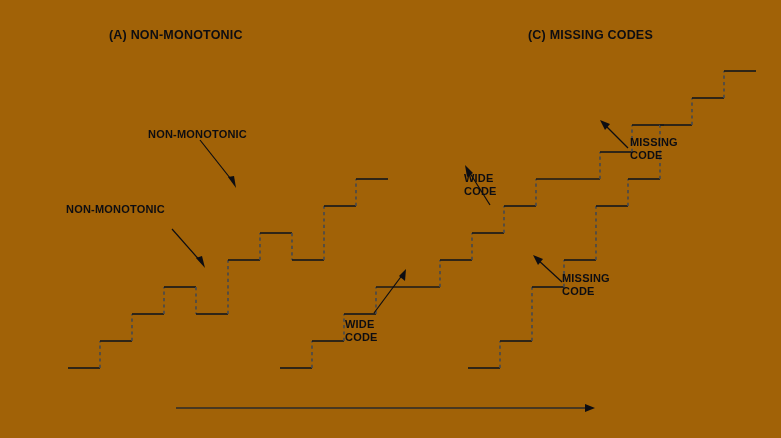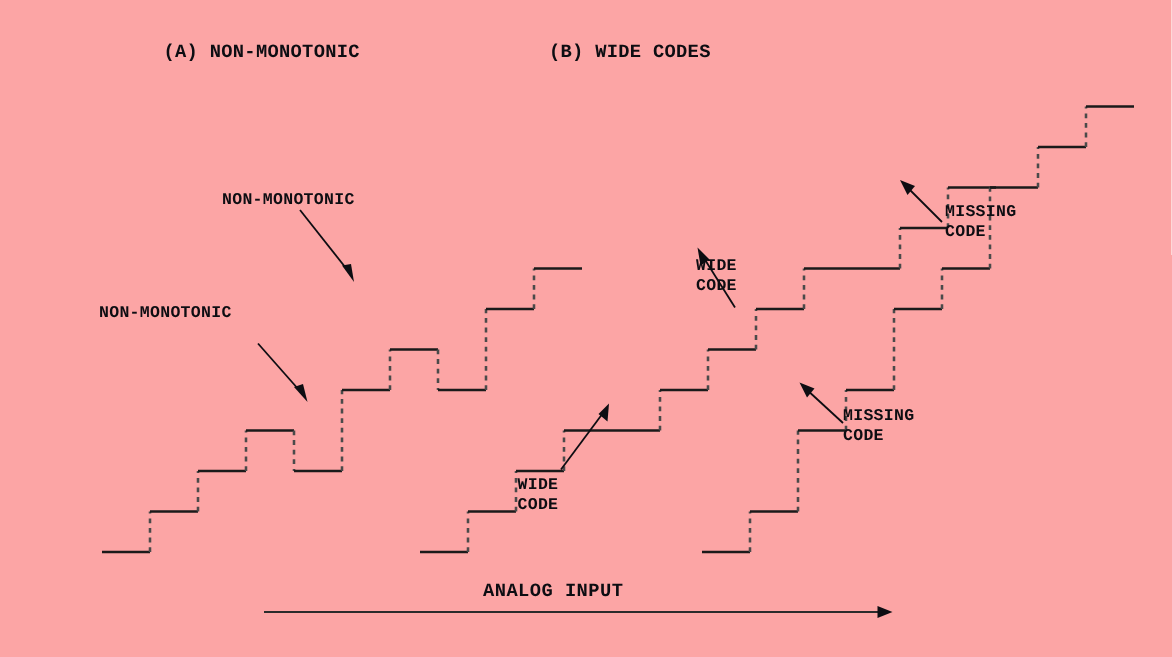--- a/index.html
+++ b/index.html
@@ -4,22 +4,22 @@
 <style>
   html, body {
     margin: 0;
     padding: 0;
     background: #ffffff;
   }
   #page {
     position: relative;
     width: 781px;
     height: 438px;
-    background: #fca5a5;
-    font-family: Liberation Mono, monospace;
+    background: #a16207;
+    font-family: Liberation Sans, sans-serif;
     overflow: hidden;
   }
   .panel-title {
     position: absolute;
     font-size: 12.5px;
     font-weight: bold;
     color: #0d0d12;
     letter-spacing: 0.2px;
     white-space: nowrap;
   }
@@ -73,21 +73,21 @@
     stroke-width: 1.3;
     fill: none;
   }
 </style>
 </head>
 <body>
 
 <div id="page">
 
   <div class="panel-title" style="left:109px; top:28px;">(A) NON-MONOTONIC</div>
-  <div class="panel-title" style="left:366px; top:28px;">(B) WIDE CODES</div>
+  <div class="panel-title" style="left:528px; top:28px;">(C) MISSING CODES</div>
 
   <svg class="layer" viewBox="0 0 781 438">
     <g id="curves">
         <g>
           <line x1="68" y1="368" x2="100" y2="368" class="tread"></line>
           <line x1="100" y1="368" x2="100" y2="341" class="riser"></line>
           <line x1="100" y1="341" x2="132" y2="341" class="tread"></line>
           <line x1="132" y1="341" x2="132" y2="314" class="riser"></line>
           <line x1="132" y1="314" x2="164" y2="314" class="tread"></line>
           <line x1="164" y1="314" x2="164" y2="287" class="riser"></line>
@@ -191,15 +191,14 @@
   <div class="callout center" style="left:562px; top:272px; width:78px;">
     <div>MISSING</div>
     <div>CODE</div>
   </div>
 
   <div class="callout center" style="left:630px; top:136px; width:78px;">
     <div>MISSING</div>
     <div>CODE</div>
   </div>
 
-  <div class="axis-label" style="left:322px; top:387px;">ANALOG INPUT</div>
 
 </div>
 
 </body></html>

